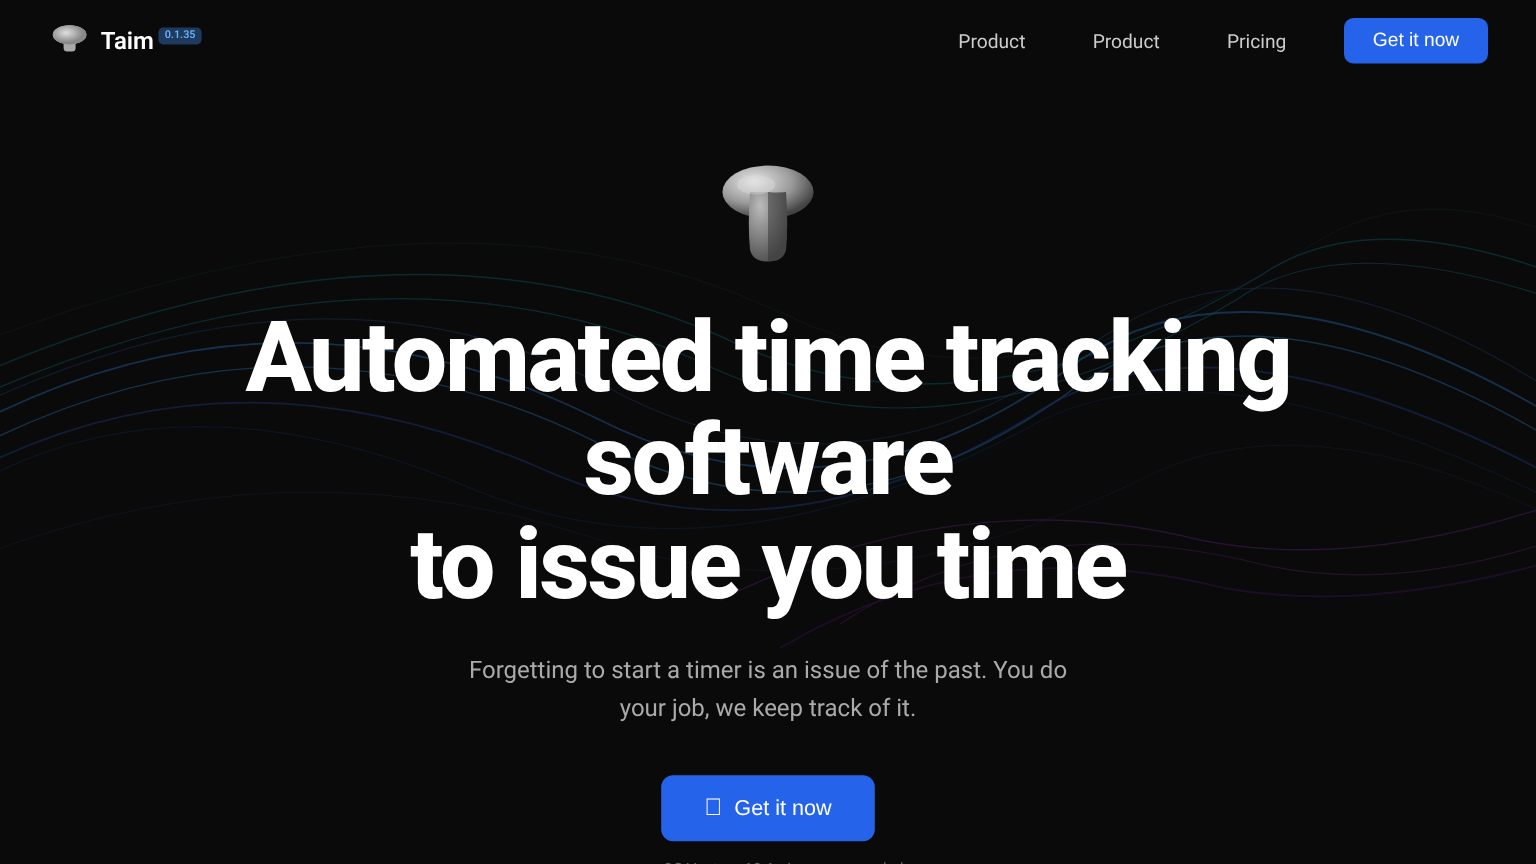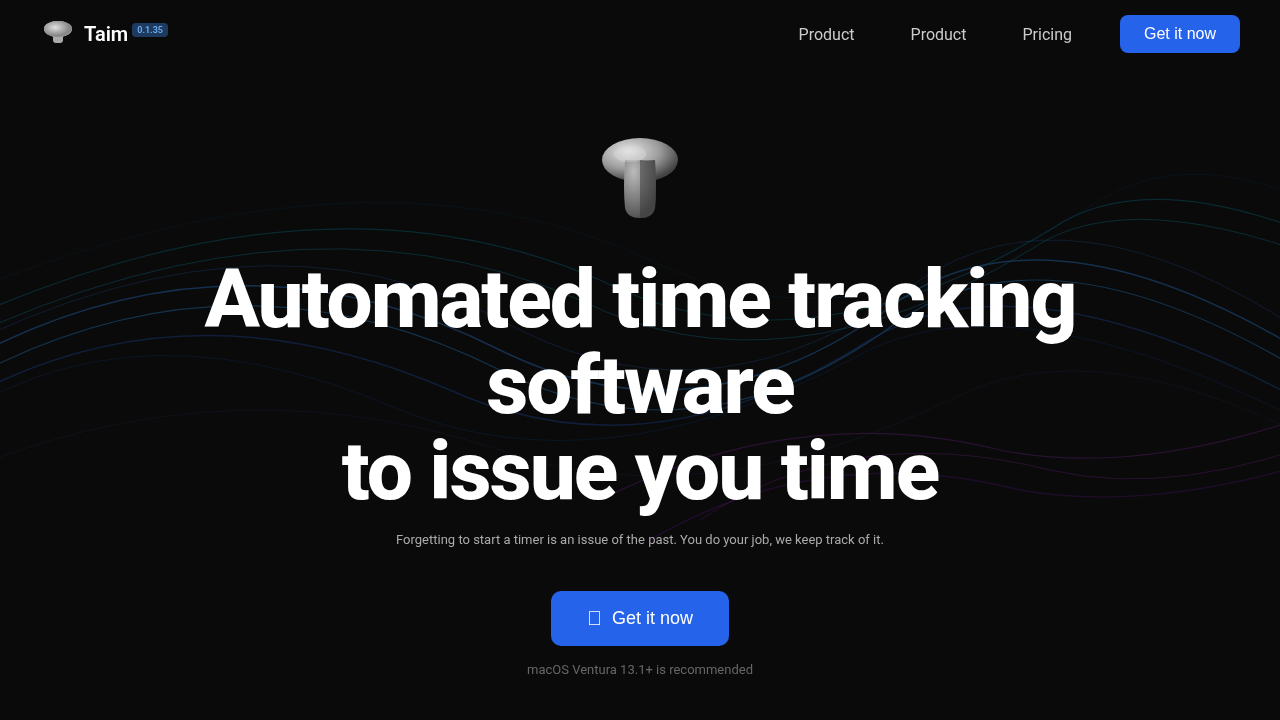--- a/index.html
+++ b/index.html
@@ -126,25 +126,25 @@
       margin-bottom: 28px;
     }
 
     .hero-title {
       font-size: 82px;
       font-weight: 800;
       text-align: center;
       line-height: 1.05;
       letter-spacing: -2px;
       max-width: 1100px;
-      margin-bottom: 16px;
+      margin-bottom: 28px;
     }
 
     .hero-subtitle {
-      font-size: 13px;
+      font-size: 20px;
       color: #aaaaaa;
       text-align: center;
       line-height: 1.6;
       max-width: 500px;
       margin-bottom: 40px;
     }
 
     .btn-get-it-now-hero {
       background: #2563eb;
       color: #ffffff;

